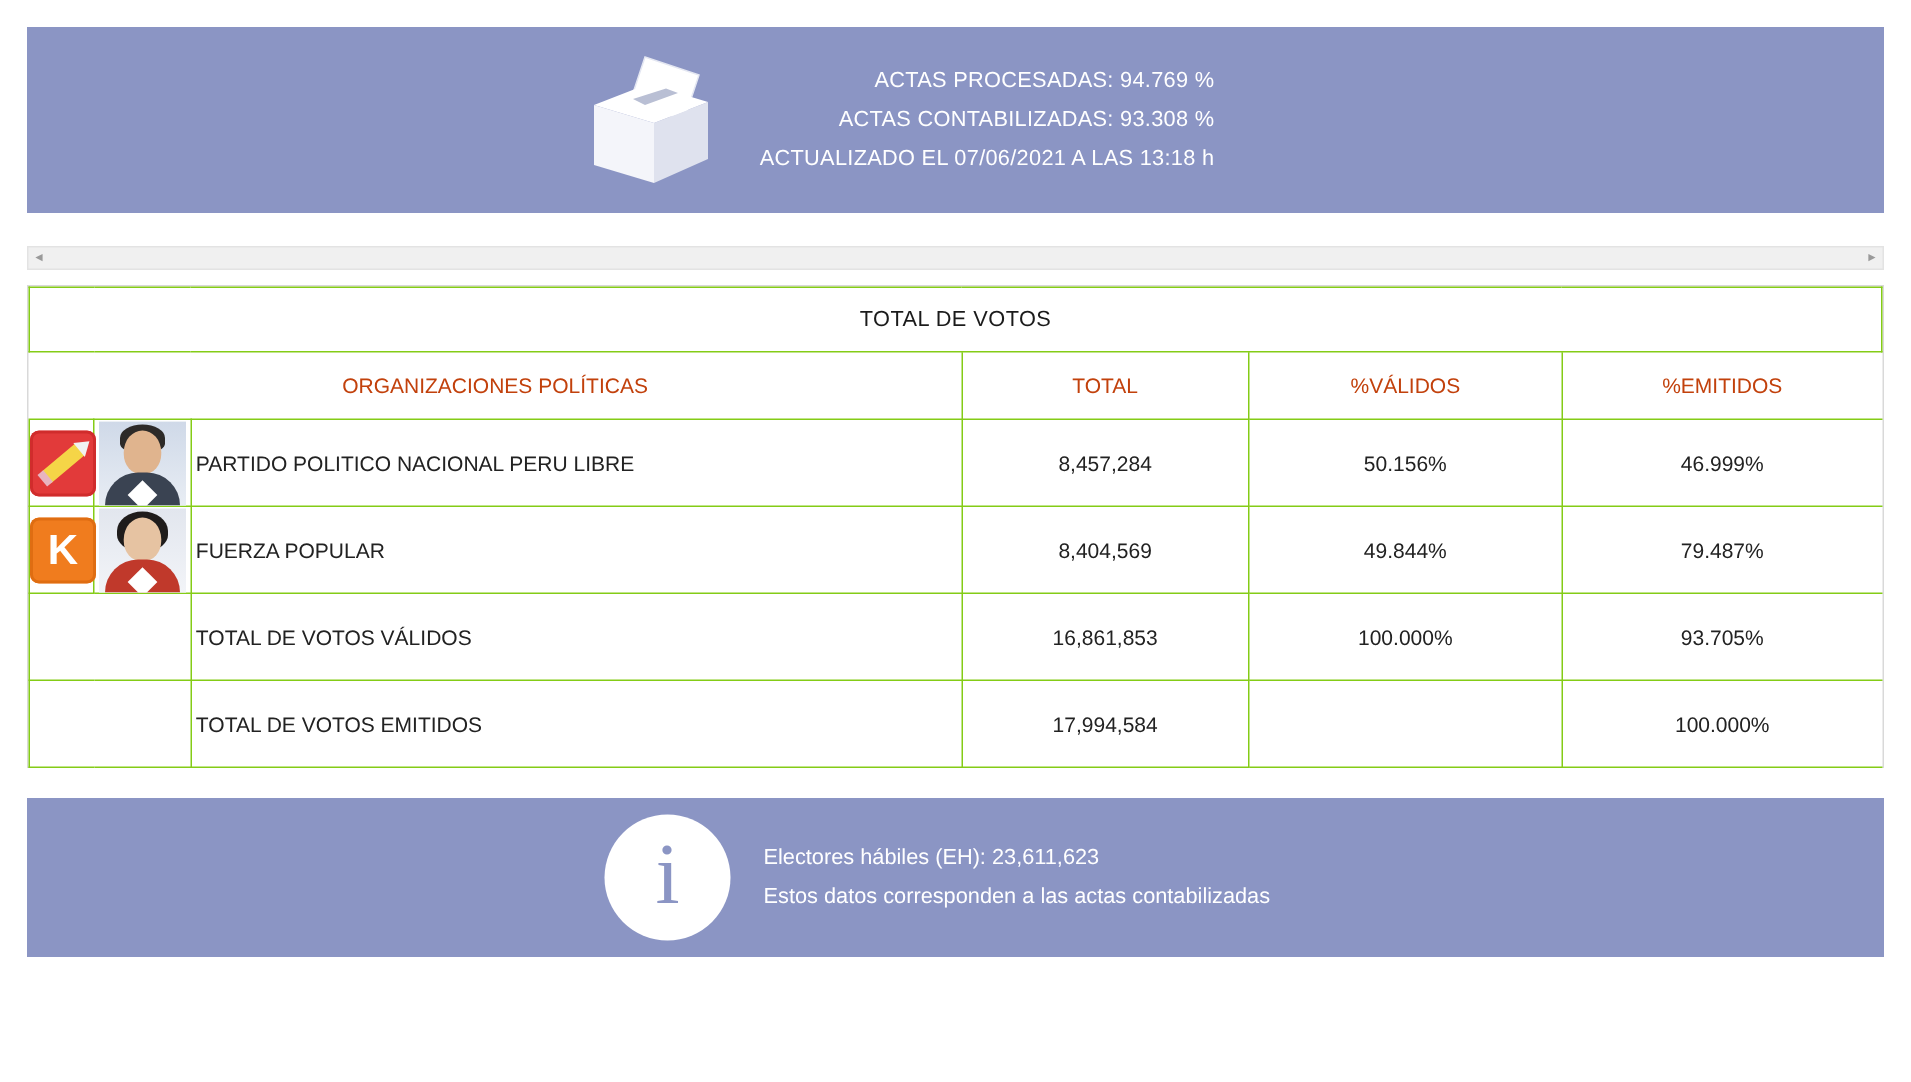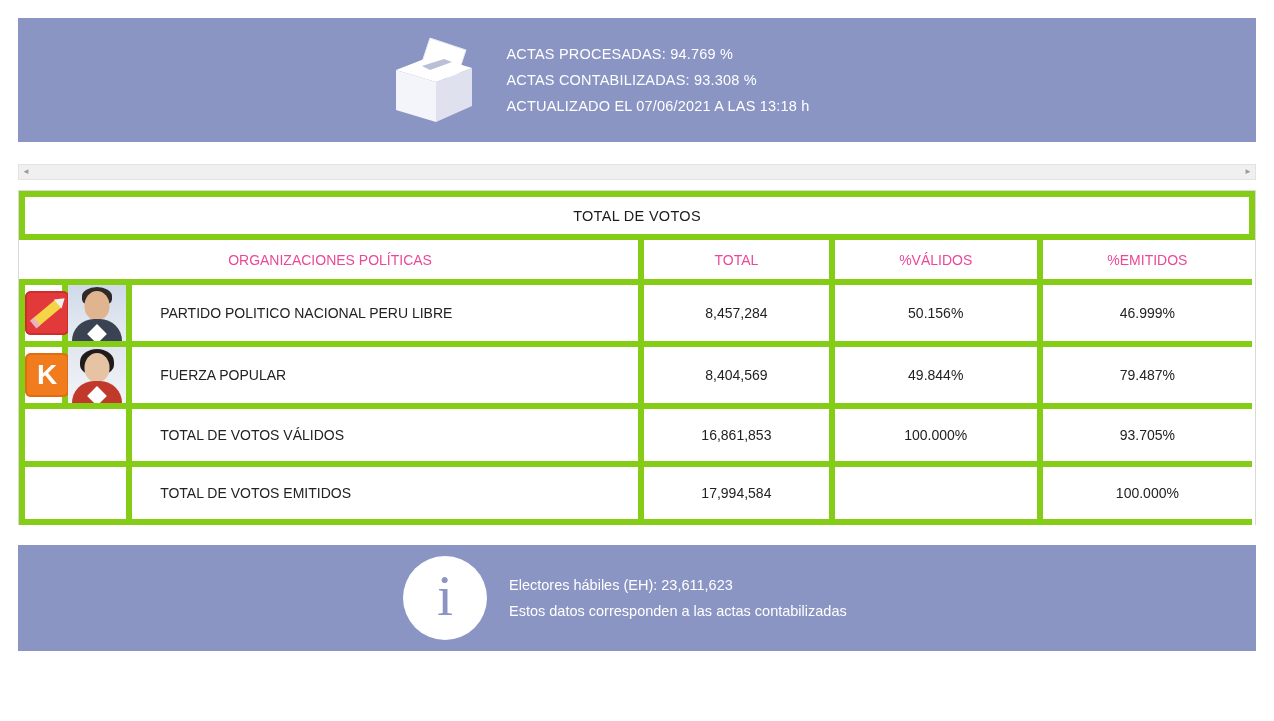--- a/index.html
+++ b/index.html
@@ -31,20 +31,21 @@
     display: flex;
     align-items: center;
     justify-content: center;
     color: #ffffff;
   }
   .banner-inner {
     display: flex;
     align-items: center;
     gap: 26px;
     transform: translateX(-40px);
+    text-align: right;
   }
   .ballot-icon {
     width: 96px;
     height: 88px;
     position: relative;
     flex: 0 0 auto;
   }
   .banner-lines {
     font-size: 14.5px;
     line-height: 24px;
@@ -77,59 +78,59 @@
     border: 1px solid #d9d9d9;
     border-bottom: none;
     background: #fff;
   }
   table.votes {
     width: 100%;
     border-collapse: collapse;
     table-layout: fixed;
   }
   table.votes td, table.votes th {
-    border: 6px solid #84cc16;
+    border: 1px solid #84cc16;
     font-weight: normal;
     box-sizing: border-box;
   }
   .title-row td {
     text-align: center;
     font-weight: bold;
     font-size: 14.5px;
     letter-spacing: .3px;
     height: 43px;
     color: #1b1b1b;
     border-left: none;
     border-right: none;
     border-top: none;
   }
   .head-row td {
     text-align: center;
     font-size: 14px;
     height: 45px;
-    color: #ec4899;
+    color: #c2410c;
   }
   .head-row td.orgs { border-left: none; }
   .head-row td.last { border-right: none; }
 
   .logo-cell {
     width: 42px;
     padding: 0;
     text-align: center;
     vertical-align: middle;
     border-left: none;
   }
   .photo-cell {
     width: 62px;
     padding: 0;
     text-align: center;
     vertical-align: middle;
   }
   .name-cell {
-    padding-left: 28px;
+    padding-left: 3px;
     font-size: 14px;
     height: 58px;
     color: #222;
   }
   .num-cell {
     text-align: center;
     font-size: 14px;
     color: #222;
   }
   .num-cell.last { border-right: none; }

